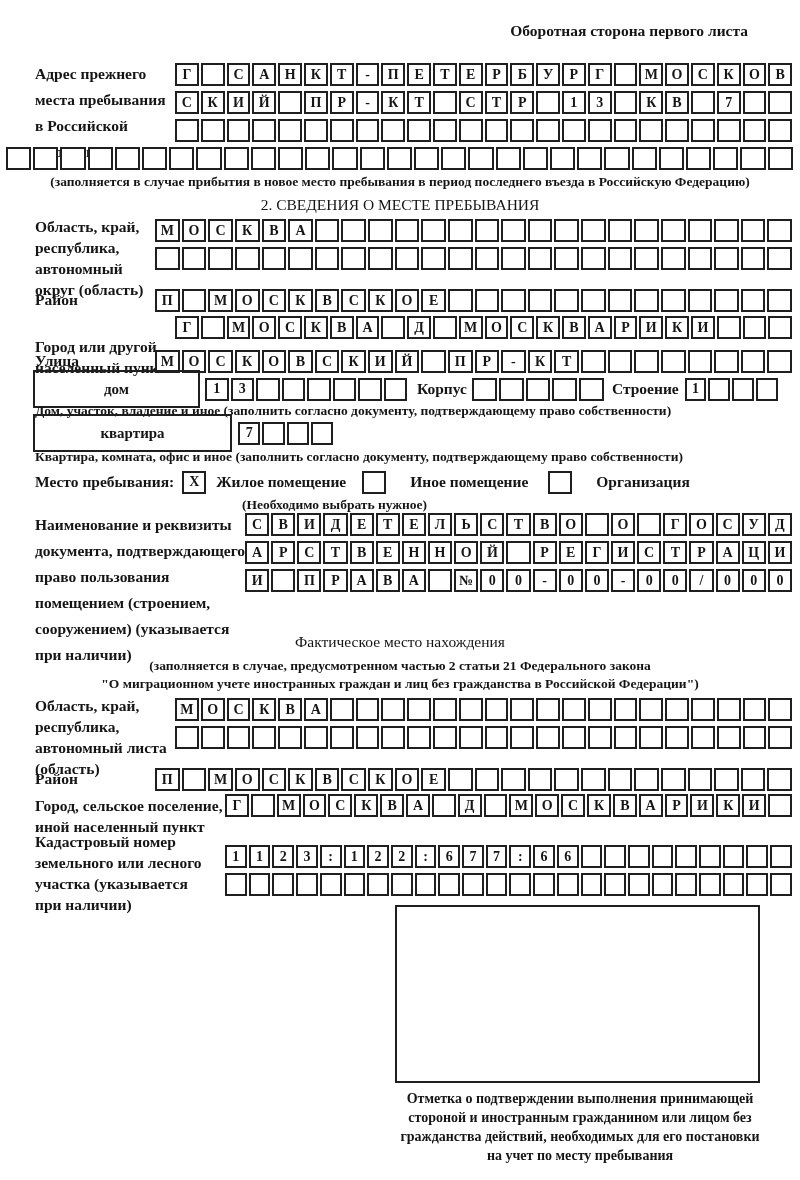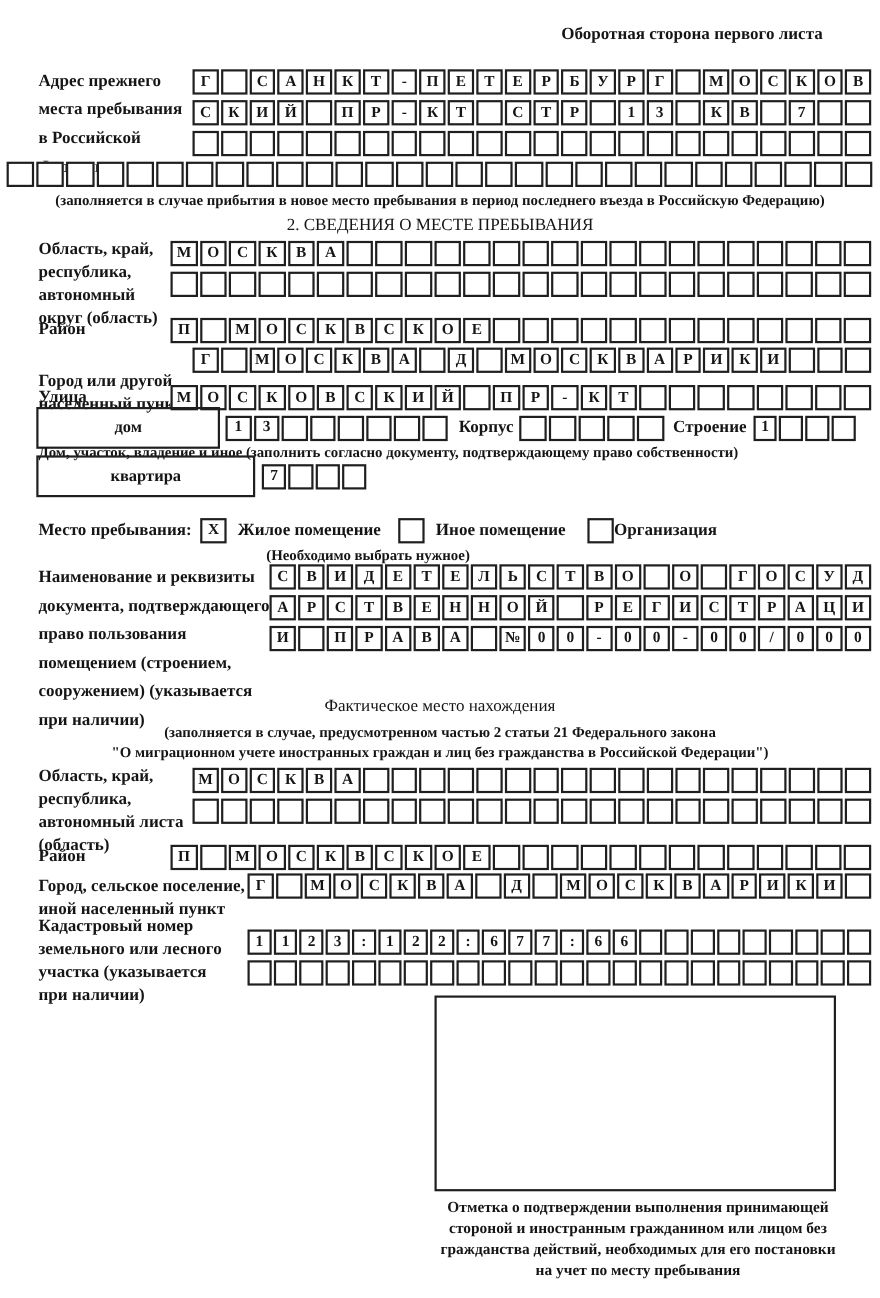--- a/index.html
+++ b/index.html
@@ -335,29 +335,30 @@
 
   <div class="abs inline-row" style="left:33px; top:421px;">
     <div class="widebox" style="width:199px;">квартира</div>
     <div class="grp" style="width:95px; margin-left:6px;">
         <span class="cell">7</span>
         <span class="cell"></span>
         <span class="cell"></span>
         <span class="cell"></span>
       </div>
   </div>
+  <div class="abs note" style="left:35px; top:449px;">Квартира, комната, офис и иное (заполнить согласно документу, подтверждающему право собственности)</div>
 
   <div class="abs inline-row" style="left:35px; top:470px;">
     <div class="lbl">Место пребывания:</div>
     <div class="cell cb" style="margin-left:8px;">X</div>
     <div class="lbl" style="margin-left:10px;">Жилое помещение</div>
     <div class="cell cb" style="margin-left:16px;"></div>
-    <div class="lbl" style="margin-left:10px;">Иное помещение</div>
+    <div class="lbl" style="margin-left:24px;">Иное помещение</div>
     <div class="cell cb" style="margin-left:20px;"></div>
-    <div class="lbl" style="">Организация</div>
+    <div class="lbl" style="margin-left:24px;">Организация</div>
   </div>
   <div class="abs note" style="left:242px; top:497px;">(Необходимо выбрать нужное)</div>
 
   <div class="abs lbl-block" style="left:35px; top:512px;">
     <div>Наименование и реквизиты</div>
     <div>документа, подтверждающего</div>
     <div>право пользования</div>
     <div>помещением (строением,</div>
     <div>сооружением) (указывается</div>
     <div>при наличии)</div>

